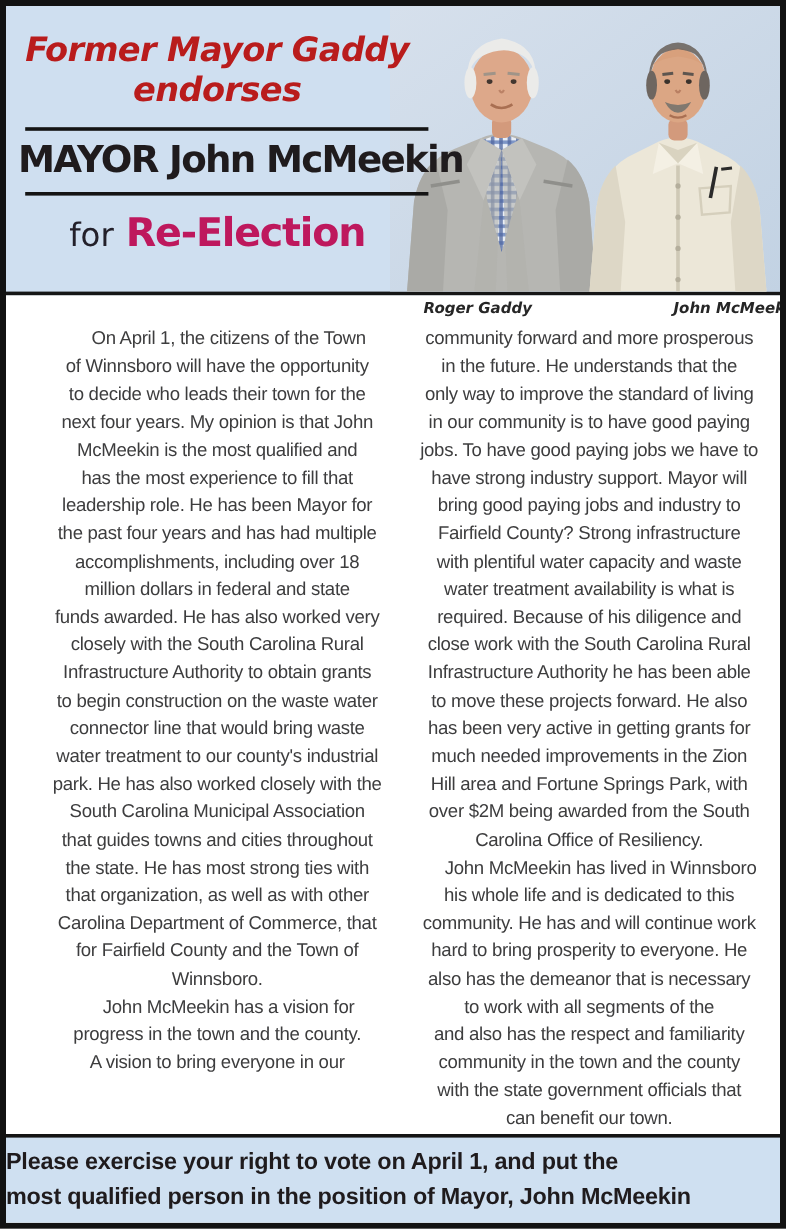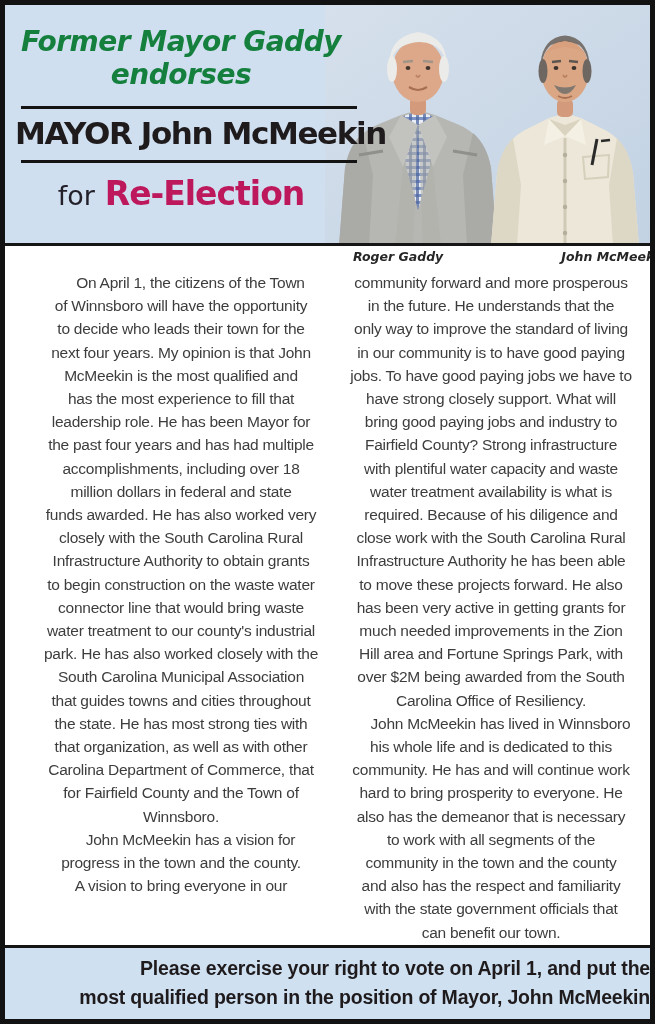--- a/index.html
+++ b/index.html
@@ -26,21 +26,21 @@
     z-index: 2;
   }
   .endorse {
     padding-top: 20px;
     text-align: center;
     font-family: "DejaVu Sans", sans-serif;
     font-style: italic;
     font-weight: bold;
     font-size: 28px;
     line-height: 33px;
-    color: #15803d;
+    color: #b91c1c;
     letter-spacing: -0.5px;
   }
   .rule {
     height: 3px;
     background: #141414;
     width: 336px;
     margin: 0 0 0 16px;
   }
   .rule.top { margin-top: 15px; }
   .rule.bottom { margin-top: 9px; }
@@ -109,21 +109,21 @@
     color: #3d3d3e;
     white-space: nowrap;
   }
   .body-line.indent { padding-left: 19px; }
   
   .footer-banner {
     position: absolute;
     left: 0; right: 0; bottom: 0;
     border-top: 3px solid #141414;
     background: #cfe0f1;
-    text-align: right;
+    text-align: left;
     padding: 6px 0 7px;
   }
   .footer-line {
     font-family: "Liberation Sans", sans-serif;
     font-weight: bold;
     font-size: 19.5px;
     letter-spacing: -0.2px;
     line-height: 29px;
     color: #1f1b1d;
     white-space: nowrap;
@@ -273,42 +273,42 @@
         <div class="body-line indent">John McMeekin has a vision for</div>
         <div class="body-line">progress in the town and the county.</div>
         <div class="body-line">A vision to bring everyone in our</div>
       </div>
     <div class="col right">
         <div class="body-line">community forward and more prosperous</div>
         <div class="body-line">in the future. He understands that the</div>
         <div class="body-line">only way to improve the standard of living</div>
         <div class="body-line">in our community is to have good paying</div>
         <div class="body-line">jobs. To have good paying jobs we have to</div>
-        <div class="body-line">have strong closely support. What will</div>
+        <div class="body-line">have strong industry support. Mayor will</div>
         <div class="body-line">bring good paying jobs and industry to</div>
         <div class="body-line">Fairfield County? Strong infrastructure</div>
         <div class="body-line">with plentiful water capacity and waste</div>
         <div class="body-line">water treatment availability is what is</div>
         <div class="body-line">required. Because of his diligence and</div>
         <div class="body-line">close work with the South Carolina Rural</div>
         <div class="body-line">Infrastructure Authority he has been able</div>
         <div class="body-line">to move these projects forward. He also</div>
         <div class="body-line">has been very active in getting grants for</div>
         <div class="body-line">much needed improvements in the Zion</div>
         <div class="body-line">Hill area and Fortune Springs Park, with</div>
         <div class="body-line">over $2M being awarded from the South</div>
         <div class="body-line">Carolina Office of Resiliency.</div>
         <div class="body-line indent">John McMeekin has lived in Winnsboro</div>
         <div class="body-line">his whole life and is dedicated to this</div>
         <div class="body-line">community. He has and will continue work</div>
         <div class="body-line">hard to bring prosperity to everyone. He</div>
         <div class="body-line">also has the demeanor that is necessary</div>
         <div class="body-line">to work with all segments of the</div>
+        <div class="body-line">and also has the respect and familiarity</div>
         <div class="body-line">community in the town and the county</div>
-        <div class="body-line">and also has the respect and familiarity</div>
         <div class="body-line">with the state government officials that</div>
         <div class="body-line">can benefit our town.</div>
       </div>
   </div>
 
   <div class="footer-banner">
     <div class="footer-line">Please exercise your right to vote on April 1, and put the</div>
     <div class="footer-line">most qualified person in the position of Mayor, John McMeekin</div>
   </div>
 

